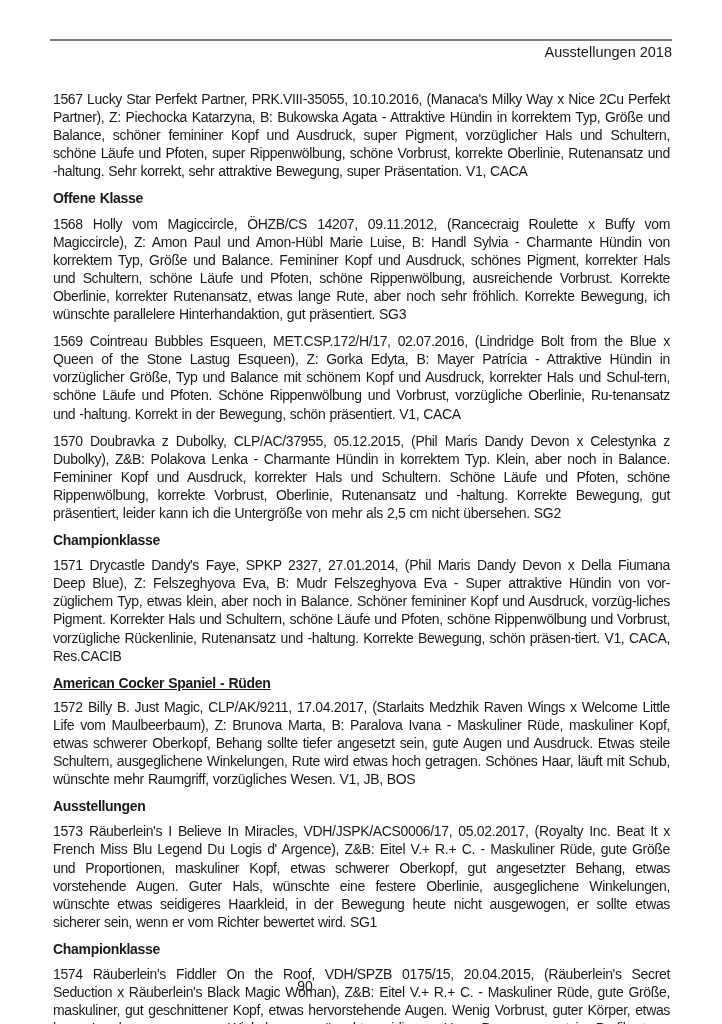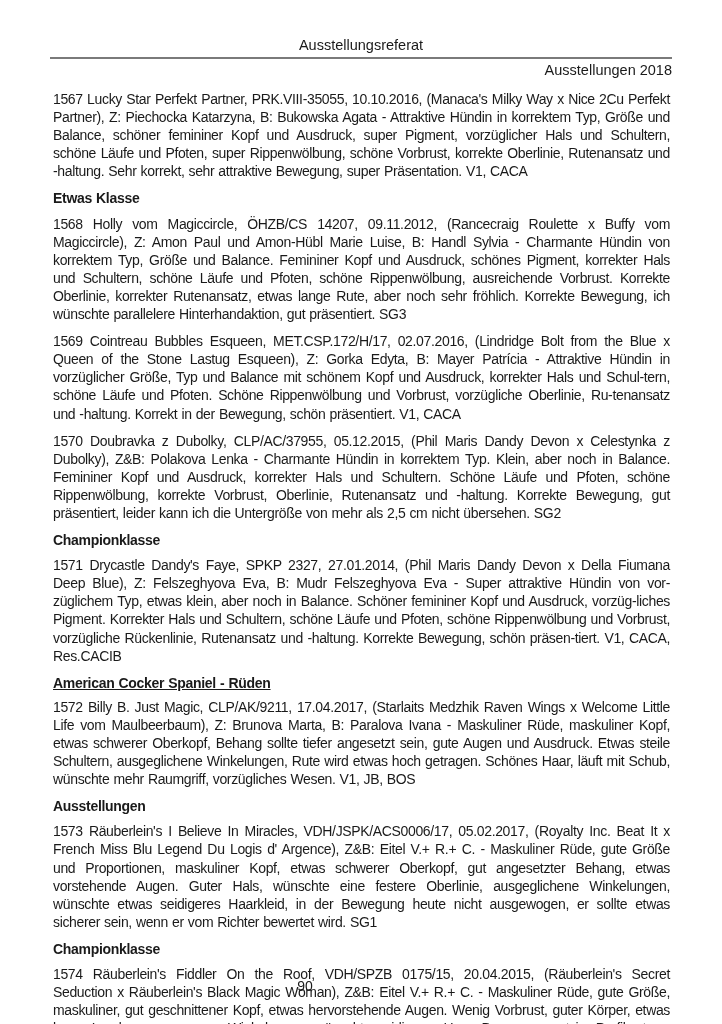--- a/index.html
+++ b/index.html
@@ -13,28 +13,27 @@
              letter-spacing: -0.35px; word-spacing: 0.5px; }
   .entry { text-align: justify; margin: 0 0 9px 0; -webkit-hyphens: none; hyphens: none; }
   .class-heading { font-weight: bold; margin: 3px 0 7px 0; letter-spacing: -0.3px; }
   .breed-heading { font-weight: bold; text-decoration: underline; margin: 3px 0 6px 0; letter-spacing: -0.3px; }
   .page-number { position: absolute; left: 0; width: 610px; top: 978px; text-align: center; font-size: 14px; }
 </style>
 </head>
 <body>
 
 <div class="header">
-  <div class="t1">Ausstellungsreferat</div>
   <div class="rule"></div>
   <div class="t2">Ausstellungen 2018</div>
 </div>
 
 <div class="content">
   <div class="entry">1567 Lucky Star Perfekt Partner, PRK.VIII-35055, 10.10.2016, (Manaca's Milky Way x Nice 2Cu Perfekt Partner), Z: Piechocka Katarzyna, B: Bukowska Agata - Attraktive Hündin in korrektem Typ, Größe und Balance, schöner femininer Kopf und Ausdruck, super Pigment, vorzüglicher Hals und Schultern, schöne Läufe und Pfoten, super Rippenwölbung, schöne Vorbrust, korrekte Oberlinie, Rutenansatz und -haltung. Sehr korrekt, sehr attraktive Bewegung, super Präsentation. V1, CACA</div>
-  <div class="class-heading">Etwas Klasse</div>
+  <div class="class-heading">Offene Klasse</div>
   <div class="entry">1568 Holly vom Magiccircle, ÖHZB/CS 14207, 09.11.2012, (Rancecraig Roulette x Buffy vom Magiccircle), Z: Amon Paul und Amon-Hübl Marie Luise, B: Handl Sylvia - Charmante Hündin von korrektem Typ, Größe und Balance. Femininer Kopf und Ausdruck, schönes Pigment, korrekter Hals und Schultern, schöne Läufe und Pfoten, schöne Rippenwölbung, ausreichende Vorbrust. Korrekte Oberlinie, korrekter Rutenansatz, etwas lange Rute, aber noch sehr fröhlich. Korrekte Bewegung, ich wünschte parallelere Hinterhandaktion, gut präsentiert. SG3</div>
   <div class="entry">1569 Cointreau Bubbles Esqueen, MET.CSP.172/H/17, 02.07.2016, (Lindridge Bolt from the Blue x Queen of the Stone Lastug Esqueen), Z: Gorka Edyta, B: Mayer Patrícia - Attraktive Hündin in vorzüglicher Größe, Typ und Balance mit schönem Kopf und Ausdruck, korrekter Hals und Schul-tern, schöne Läufe und Pfoten. Schöne Rippenwölbung und Vorbrust, vorzügliche Oberlinie, Ru-tenansatz und -haltung. Korrekt in der Bewegung, schön präsentiert. V1, CACA</div>
   <div class="entry">1570 Doubravka z Dubolky, CLP/AC/37955, 05.12.2015, (Phil Maris Dandy Devon x Celestynka z Dubolky), Z&amp;B: Polakova Lenka - Charmante Hündin in korrektem Typ. Klein, aber noch in Balance. Femininer Kopf und Ausdruck, korrekter Hals und Schultern. Schöne Läufe und Pfoten, schöne Rippenwölbung, korrekte Vorbrust, Oberlinie, Rutenansatz und -haltung. Korrekte Bewegung, gut präsentiert, leider kann ich die Untergröße von mehr als 2,5 cm nicht übersehen. SG2</div>
   <div class="class-heading">Championklasse</div>
   <div class="entry">1571 Drycastle Dandy's Faye, SPKP 2327, 27.01.2014, (Phil Maris Dandy Devon x Della Fiumana Deep Blue), Z: Felszeghyova Eva, B: Mudr Felszeghyova Eva - Super attraktive Hündin von vor-züglichem Typ, etwas klein, aber noch in Balance. Schöner femininer Kopf und Ausdruck, vorzüg-liches Pigment. Korrekter Hals und Schultern, schöne Läufe und Pfoten, schöne Rippenwölbung und Vorbrust, vorzügliche Rückenlinie, Rutenansatz und -haltung. Korrekte Bewegung, schön präsen-tiert. V1, CACA, Res.CACIB</div>
   <div class="breed-heading">American Cocker Spaniel - Rüden</div>
   <div class="entry">1572 Billy B. Just Magic, CLP/AK/9211, 17.04.2017, (Starlaits Medzhik Raven Wings x Welcome Little Life vom Maulbeerbaum), Z: Brunova Marta, B: Paralova Ivana - Maskuliner Rüde, maskuliner Kopf, etwas schwerer Oberkopf, Behang sollte tiefer angesetzt sein, gute Augen und Ausdruck. Etwas steile Schultern, ausgeglichene Winkelungen, Rute wird etwas hoch getragen. Schönes Haar, läuft mit Schub, wünschte mehr Raumgriff, vorzügliches Wesen. V1, JB, BOS</div>
   <div class="class-heading">Ausstellungen</div>
   <div class="entry">1573 Räuberlein's I Believe In Miracles, VDH/JSPK/ACS0006/17, 05.02.2017, (Royalty Inc. Beat It x French Miss Blu Legend Du Logis d' Argence), Z&amp;B: Eitel V.+ R.+ C. - Maskuliner Rüde, gute Größe und Proportionen, maskuliner Kopf, etwas schwerer Oberkopf, gut angesetzter Behang, etwas vorstehende Augen. Guter Hals, wünschte eine festere Oberlinie, ausgeglichene Winkelungen, wünschte etwas seidigeres Haarkleid, in der Bewegung heute nicht ausgewogen, er sollte etwas sicherer sein, wenn er vom Richter bewertet wird. SG1</div>
   <div class="class-heading">Championklasse</div>

